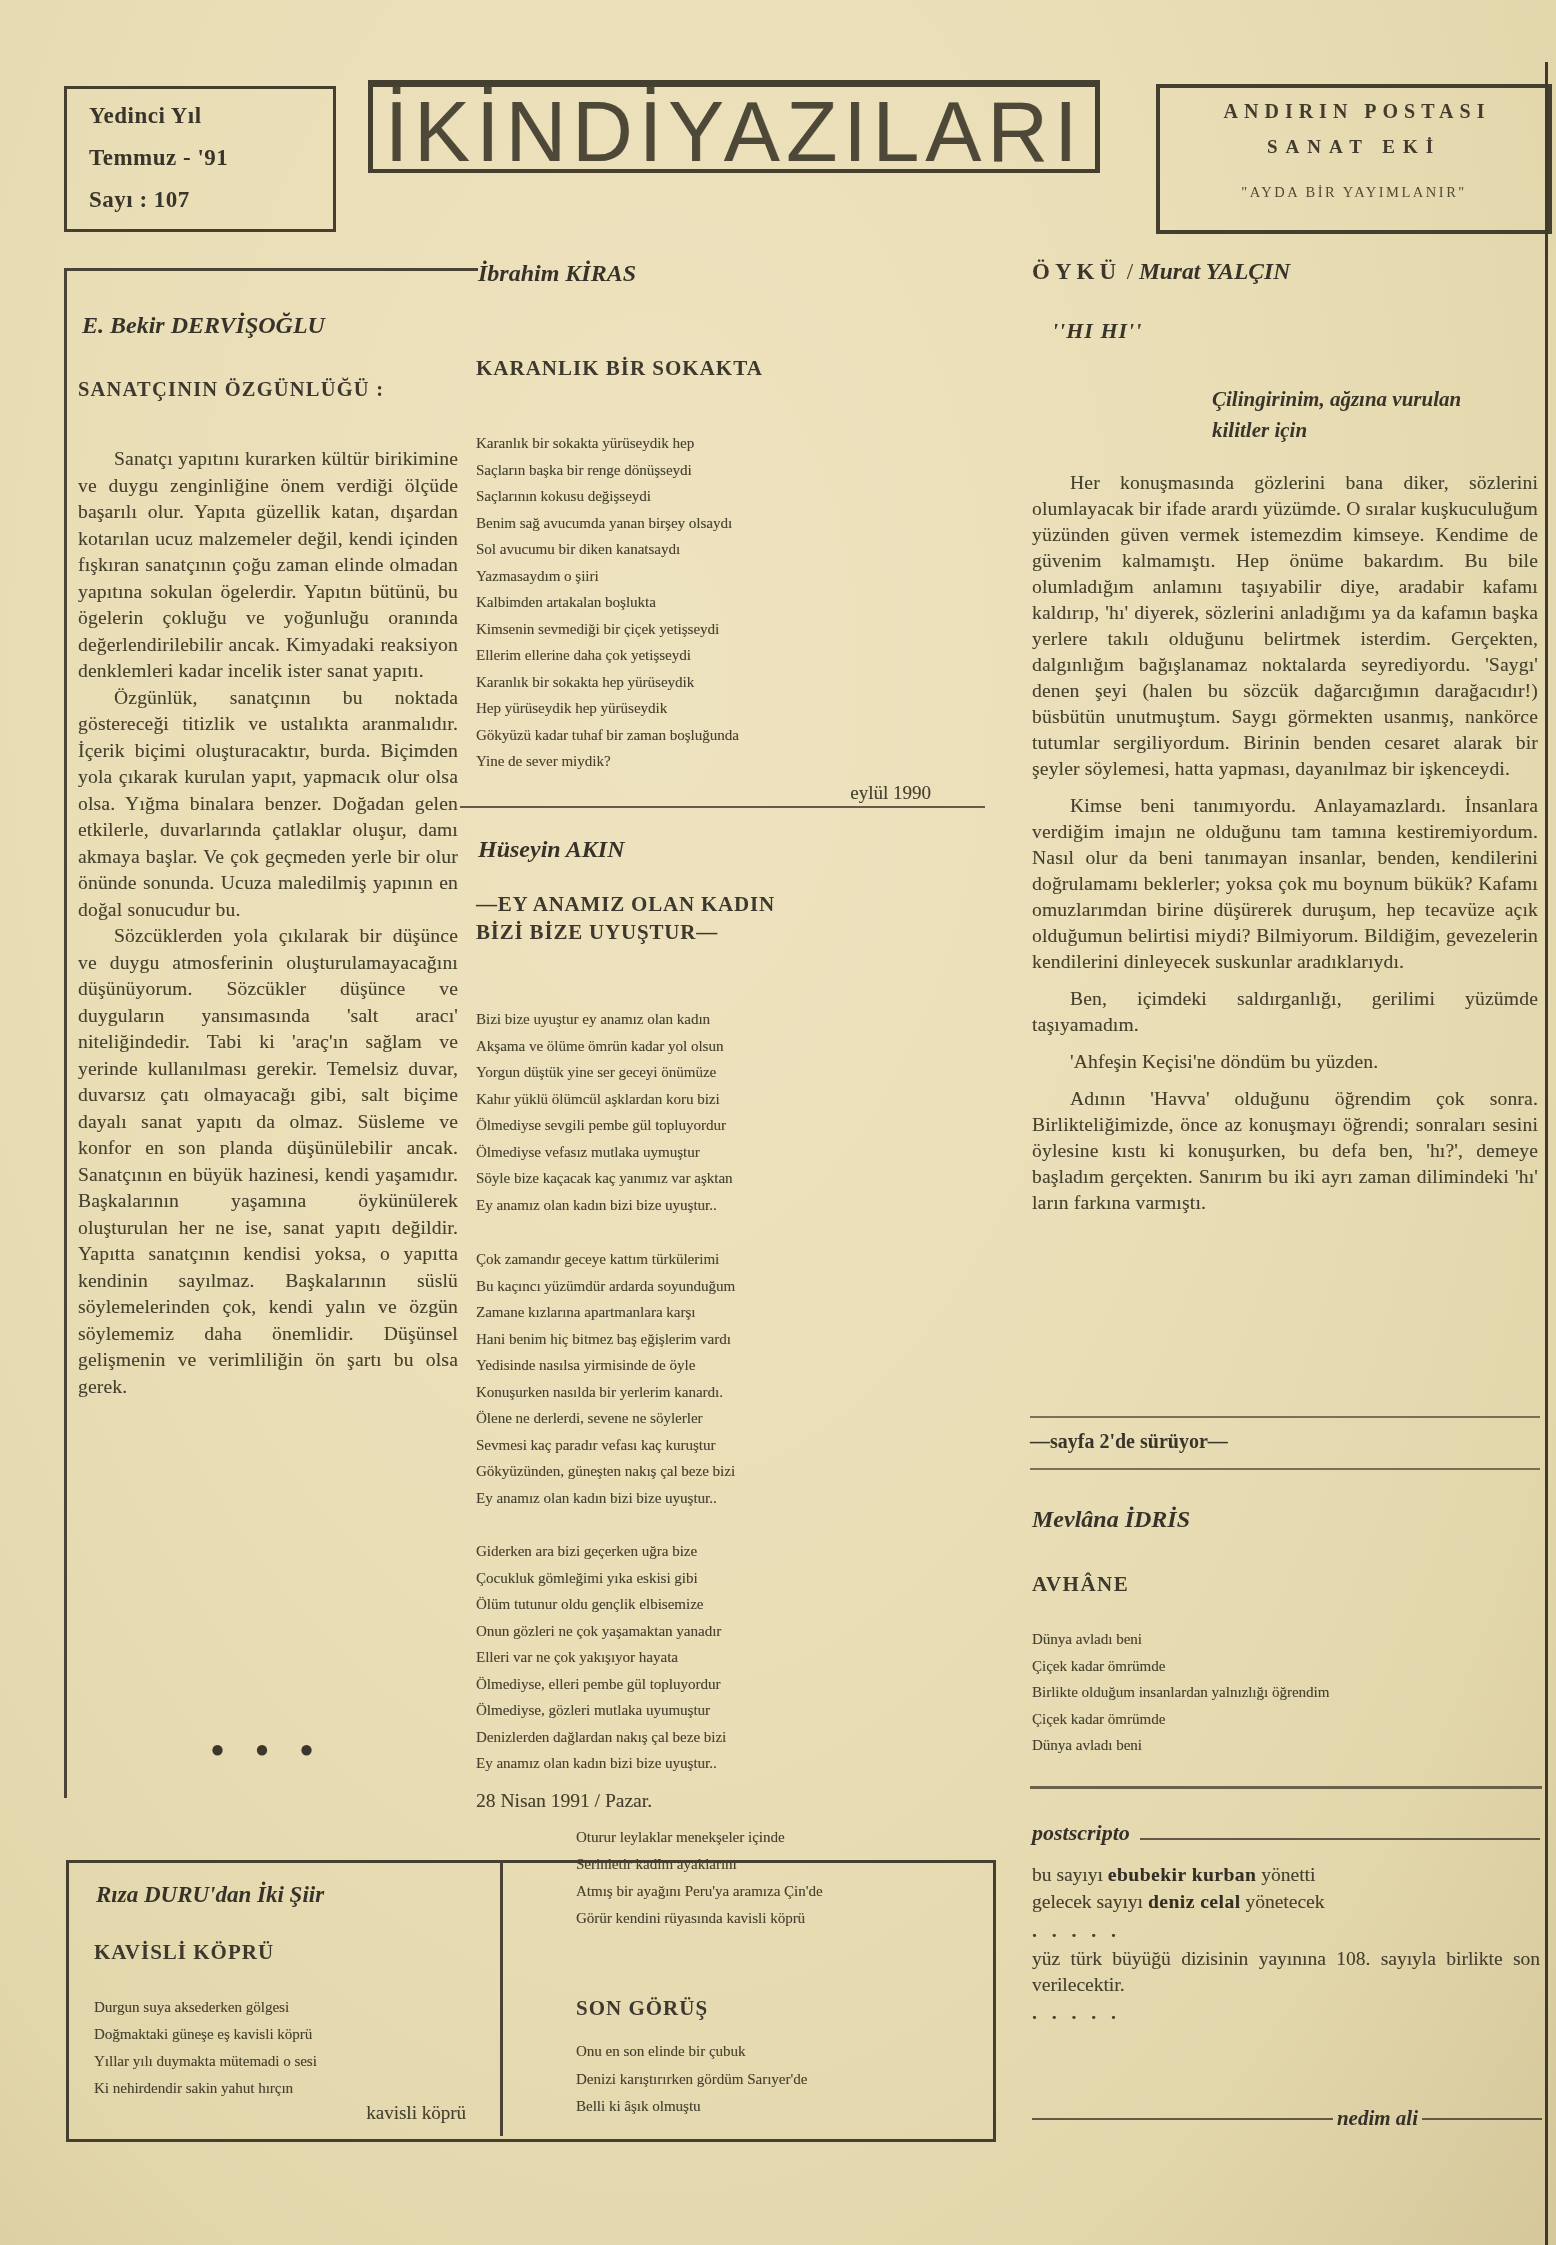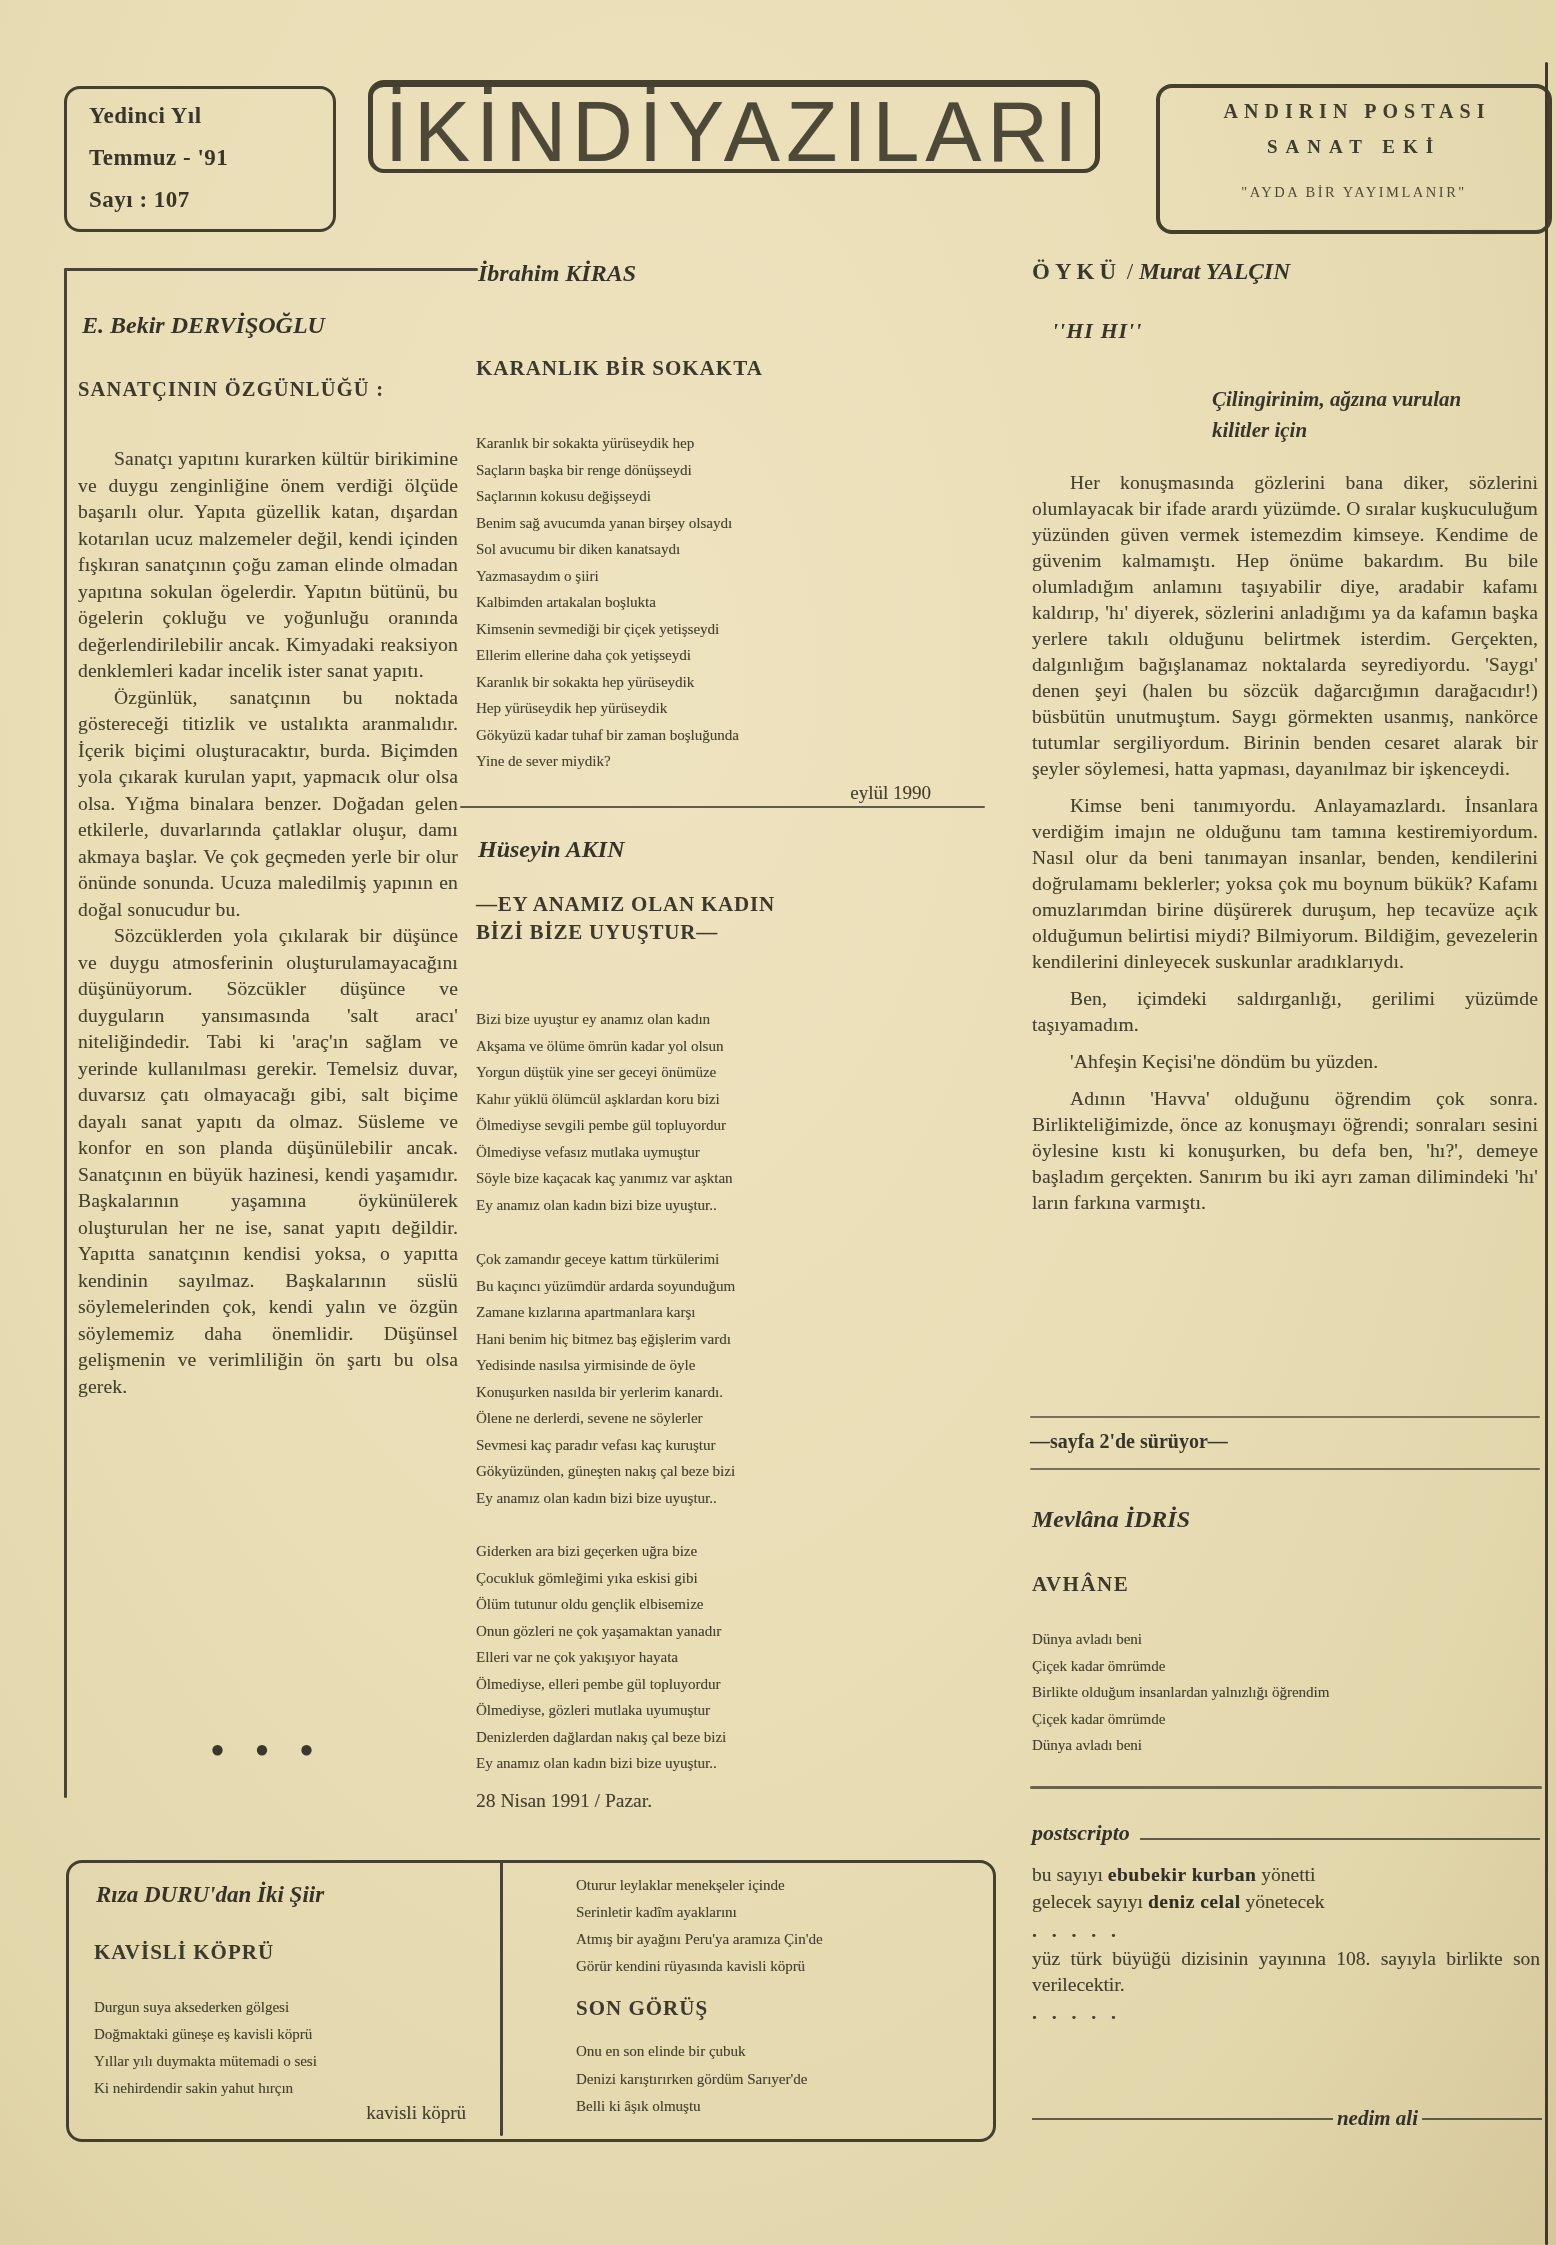--- a/index.html
+++ b/index.html
@@ -6,21 +6,21 @@
   #page{
     position:relative;
     width:1556px;height:2245px;
     margin:0 auto;
     background:
       radial-gradient(ellipse at 42% 30%, #eee3bf 0%, #e9deb6 45%, #e2d6ab 78%, #d5c79a 100%);
     overflow:hidden;
     font-family:"Liberation Serif","DejaVu Serif",serif;
     color:#46412f;
   }
-  .abs{position:absolute;border-radius:16px;}
+  .abs{position:absolute;}
   .ink{color:#46412f;text-shadow:0.3px 0.3px 0 rgba(60,55,40,0.30);}
   .rule{background:#4b4335;}
 
   
   #issue-box{left:64px;top:86px;width:266px;height:140px;border:3px solid #453f30;}
   #issue-box .ln{position:absolute;left:22px;font-size:23px;font-weight:bold;color:#3a352a;letter-spacing:0.5px;white-space:nowrap;}
   #masthead-box{left:368px;top:80px;width:722px;height:82px;border-top:7px solid #453f30;border-left:5px solid #453f30;border-right:5px solid #453f30;border-bottom:4px solid #453f30;display:flex;align-items:center;justify-content:center;overflow:visible;}
   #masthead-title{font-family:"Liberation Sans","DejaVu Sans",sans-serif;font-size:84px;font-weight:400;letter-spacing:6px;color:#4d4837;transform:scaleY(1.02);white-space:nowrap;line-height:1;margin-top:6px;text-shadow:0.5px 0.5px 0 rgba(70,65,47,.4);}
   #supplement-box{left:1156px;top:84px;width:388px;height:142px;border:4px solid #453f30;text-align:center;}
   #supplement-box .l1{position:absolute;top:12px;width:100%;font-size:20px;font-weight:bold;letter-spacing:6px;color:#413c2d;white-space:nowrap;text-indent:6px;}
@@ -88,21 +88,21 @@
   #ps-sig-row .fill{flex:1;border-bottom:2px solid #4b4335;opacity:.85;}
   #ps-sig{font-size:21px;font-style:italic;font-weight:bold;color:#35312a;margin:0 4px;white-space:nowrap;}
 
   
   #bottom-box{left:66px;top:1860px;width:924px;height:276px;border:3px solid #453f30;}
   #bb-divider{left:500px;top:1860px;width:3px;height:276px;}
   #bb-author{left:96px;top:1882px;font-size:23px;}
   #bb-title{left:94px;top:1940px;}
   #bb-lines{left:94px;top:1994px;line-height:27px;}
   #bb-tail{left:94px;top:2102px;width:372px;text-align:right;font-size:19px;}
-  #bb2-lines1{left:576px;top:1872px;line-height:27px;font-family:Liberation Serif, serif;}
+  #bb2-lines1{left:576px;top:1824px;line-height:27px;font-family:Liberation Serif, serif;}
   #bb2-title{left:576px;top:1996px;}
   #bb2-lines2{left:576px;top:2038px;line-height:27.5px;}
 </style>
 </head>
 <body>
 
 <div id="page">
 
   <div class="abs" id="issue-box">
     <div class="ln" style="top:14px;">Yedinci Yıl</div>

